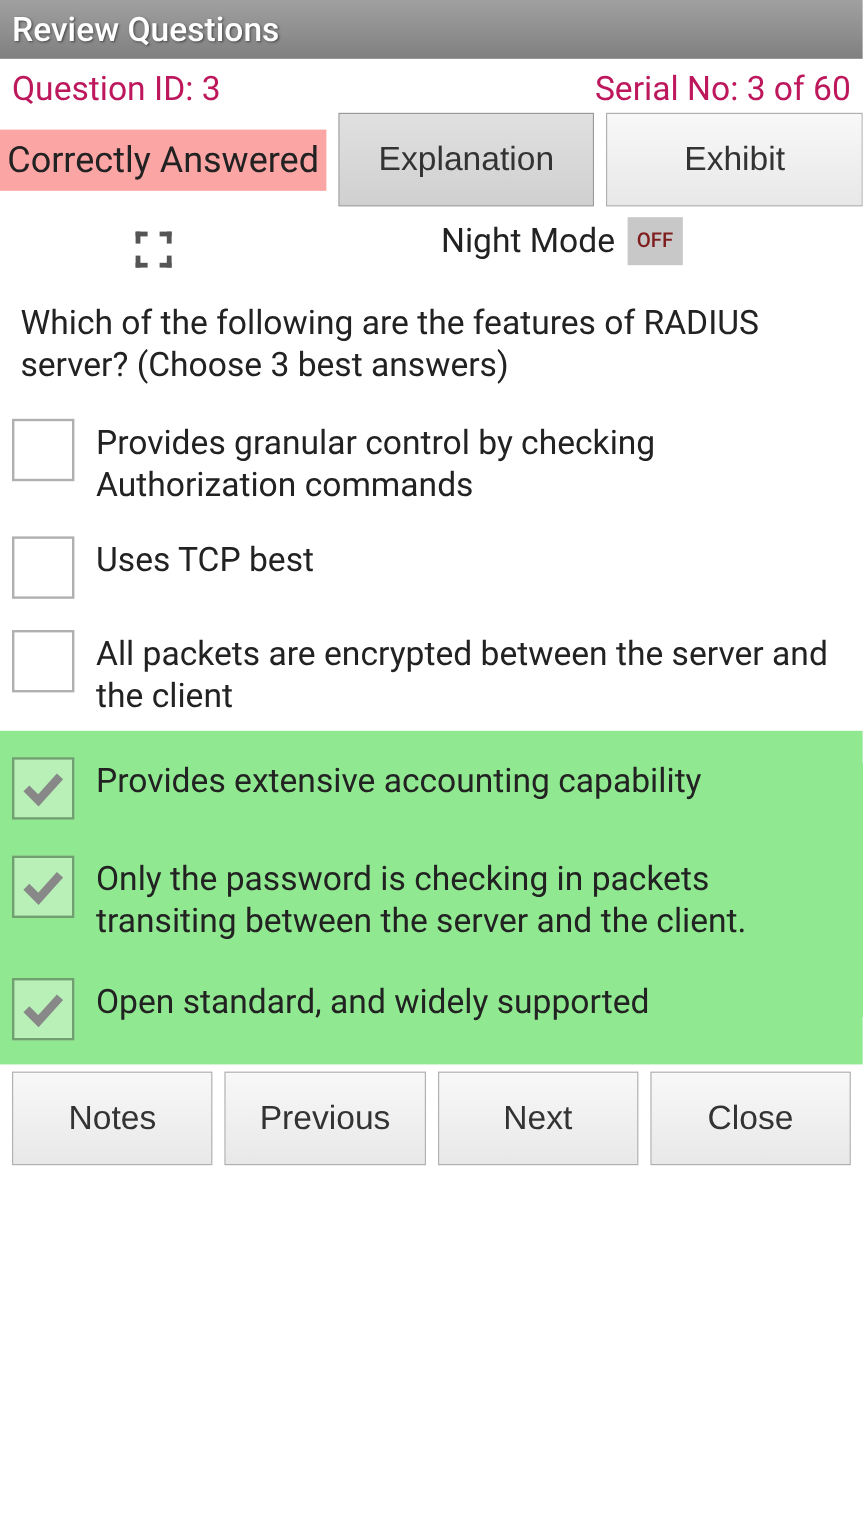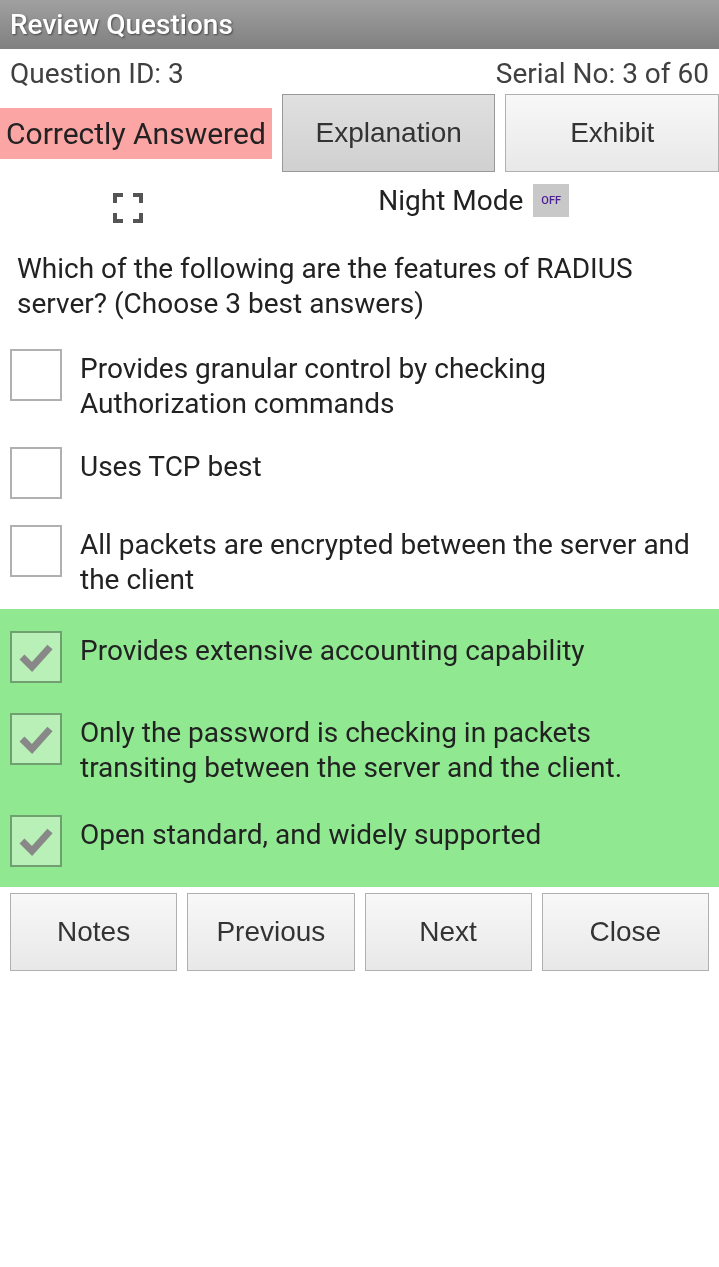--- a/index.html
+++ b/index.html
@@ -16,21 +16,21 @@
     font-size: 28px;
     font-weight: 500;
     padding: 8px 10px;
     text-shadow: 1px 1px 2px rgba(0,0,0,0.5);
   }
   .info-row {
     display: flex;
     justify-content: space-between;
     padding: 8px 10px 4px 10px;
     font-size: 28px;
-    color: #404040;
+    color: #be185d;
   }
   .tab-row {
     display: flex;
     align-items: center;
     gap: 10px;
     padding: 0;
   }
   .status-badge {
     background: #fca5a5;
     color: #222;
@@ -75,22 +75,22 @@
   .fullscreen-icon .tr { top:0; right:0; border-left:none; border-bottom:none;}
   .fullscreen-icon .bl { bottom:0; left:0; border-right:none; border-top:none;}
   .fullscreen-icon .br { bottom:0; right:0; border-left:none; border-top:none;}
   .spacer { flex: 1; }
   .night-label {
     font-size: 28px;
     color: #222;
   }
   .toggle-off {
     background: #c8c8c8;
-    font-size: 11px;
-    color: #4c1d95;
+    font-size: 17px;
+    color: #7f1d1d;
     padding: 10px 8px;
     font-weight: 500;
     margin-right: 140px;
   }
   .question-text {
     font-size: 28px;
     color: #222;
     padding: 18px 10px 14px 17px;
     line-height: 1.25;
   }

